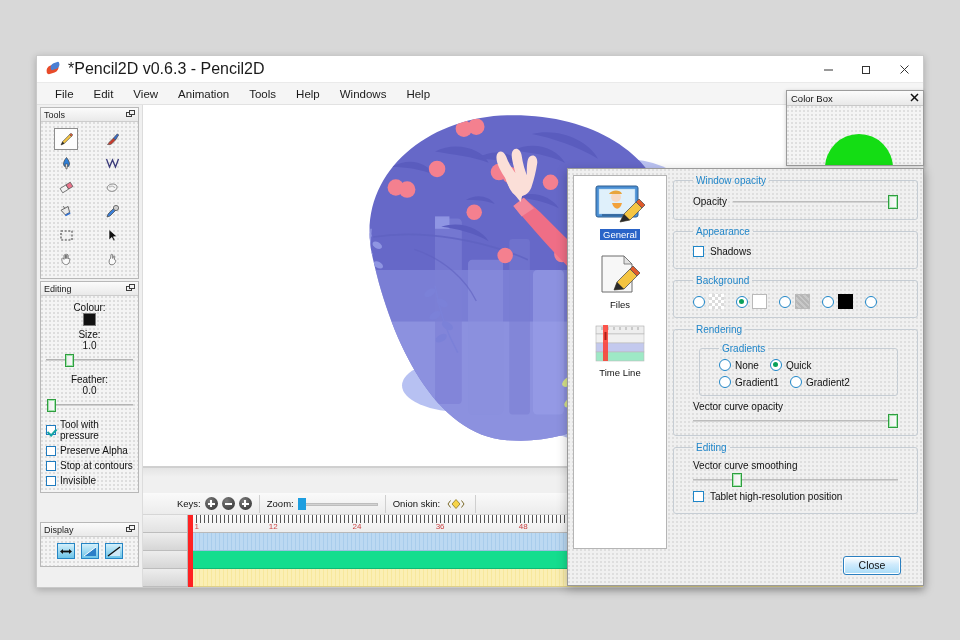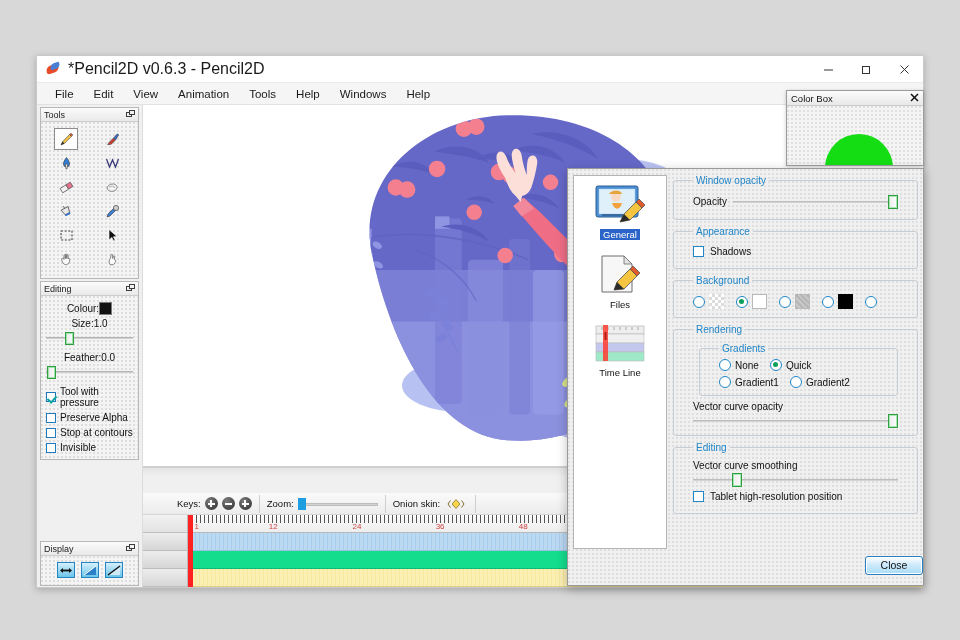--- a/index.html
+++ b/index.html
@@ -57,21 +57,21 @@
       radial-gradient(circle at 1px 1px, #dcdcdc 0.7px, transparent 0.9px) 0 0/4px 4px,
       #f4f4f4;
     padding:4px 3px;
   }
   
   .tools-grid{display:grid;grid-template-columns:1fr 1fr;gap:2px;justify-items:center;padding:2px 0 4px;}
   .tool-cell{width:24px;height:22px;display:flex;align-items:center;justify-content:center;border:1px solid transparent;}
   .tool-cell.active{border:1px solid #8e8e8e;background:#fdfdfd;}
   .tool-cell svg{display:block;}
   
-  .opt-row{display:flex;align-items:center;justify-content:center;padding:2px 2px 1px;font-size:10px;}
+  .opt-row{display:flex;align-items:center;justify-content:center;padding:2px 2px 1px;font-size:10px;flex-direction:column;}
   .opt-row .lbl{color:#111;}
   .opt-row .val{color:#111;}
   .swatch{width:13px;height:13px;background:#111;border:1px solid #7a7a7a;}
   .slider{position:relative;height:14px;margin:1px 2px 5px;}
   .slider .track{position:absolute;left:0;right:0;top:6px;height:2px;background:#cfcfcf;border-top:1px solid #b4b4b4;}
   .slider .knob{position:absolute;top:1px;width:9px;height:13px;background:linear-gradient(90deg,#e9e9e9,#fbfbfb);border:1px solid #2f9e3f;box-shadow:inset 0 0 0 1px #9fe3ab;}
   .check-row{display:flex;align-items:center;gap:4px;padding:2px 2px;font-size:10px;}
   .cb{width:10px;height:10px;border:1px solid #1f7bbf;background:#fff;flex:none;position:relative;}
   .cb.on::after{content:"";position:absolute;left:2px;top:1px;width:4px;height:7px;border:solid #13a3a3;border-width:0 2px 2px 0;transform:rotate(42deg);}
   .dock-spacer{flex:1;}
@@ -162,21 +162,21 @@
   .sw{width:15px;height:15px;border:1px solid #b9b9b9;flex:none;}
   .sw.trans{background:
      linear-gradient(45deg,#dcdcdc 25%,transparent 25%,transparent 75%,#dcdcdc 75%),
      linear-gradient(45deg,#dcdcdc 25%,#fff 25%,#fff 75%,#dcdcdc 75%);
      background-size:6px 6px;background-position:0 0,3px 3px;border:none;}
   .sw.white{background:#fff;}
   .sw.gray{background:repeating-linear-gradient(45deg,#b6b6b6 0 2px,#c8c8c8 2px 4px);}
   .sw.black{background:#000;border:1px solid #000;}
   .radios-inline{display:flex;align-items:center;gap:5px;flex-wrap:wrap;}
   .ropt{display:flex;align-items:center;gap:4px;margin-right:6px;font-size:10px;}
-  .prefs-foot{flex:none;height:36px;display:flex;align-items:center;justify-content:flex-end;padding:0 0 4px;}
+  .prefs-foot{flex:none;height:36px;display:flex;align-items:center;justify-content:flex-end;padding:0 22px 4px;}
   .btn-close{
     min-width:58px;height:19px;border:1px solid #2a7fc0;border-radius:3px;
     background:linear-gradient(#ffffff,#cfeafc 45%,#a9dcf8);
     font-size:10.5px;color:#111;display:flex;align-items:center;justify-content:center;
     box-shadow:inset 0 0 0 1px #fff;
   }
 </style>
 </head>
 <body>
 
@@ -365,21 +365,21 @@
           <div class="check-row">
             <span class="cb"></span>
             <span>Invisible</span>
           </div>
 
         </div>
       </div>
 
       <div class="dock-spacer"></div>
 
-      <div class="panel" style="margin-bottom:1px">
+      <div class="panel" style="margin-bottom:20px">
         <div class="panel-head">
           <span class="ttl">Display</span>
           <span class="float-icon">
               <i></i>
               <i></i>
             </span>
         </div>
         <div class="panel-body" style="padding:0">
           <div class="disp-btns">
             <div class="disp-btn">

